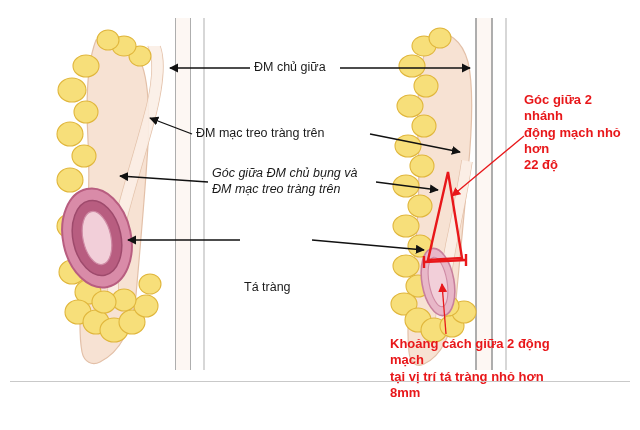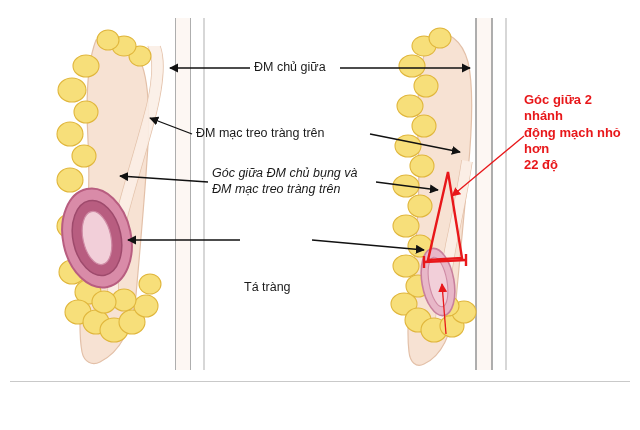--- a/index.html
+++ b/index.html
@@ -186,15 +186,17 @@
 
   <div class="lbl lbl-black" style="left:212px; top:166px;font-style:italic;">Góc giữa ĐM chủ bụng và
 ĐM mạc treo tràng trên</div>
 
   <div class="lbl lbl-black" style="left:244px; top:232px;margin-top:48px;">Tá tràng</div>
 
   <div class="lbl lbl-red" style="left:524px; top:92px; width:100px;">Góc giữa 2 nhánh
 động mạch nhỏ hơn
 22 độ</div>
 
+  <div class="lbl lbl-red" style="left:390px; top:336px; width:180px;">Khoảng cách giữa 2 động mạch
+tại vị trí tá tràng nhỏ hơn 8mm</div>
 
   <div class="baseline"></div>
 </div>
 
 </body></html>

